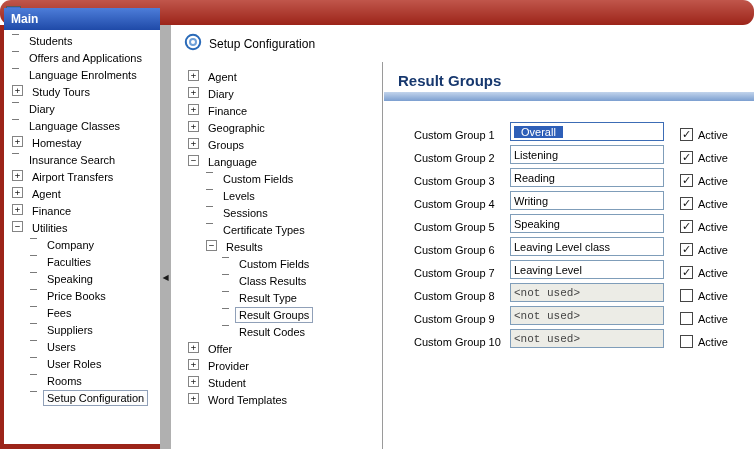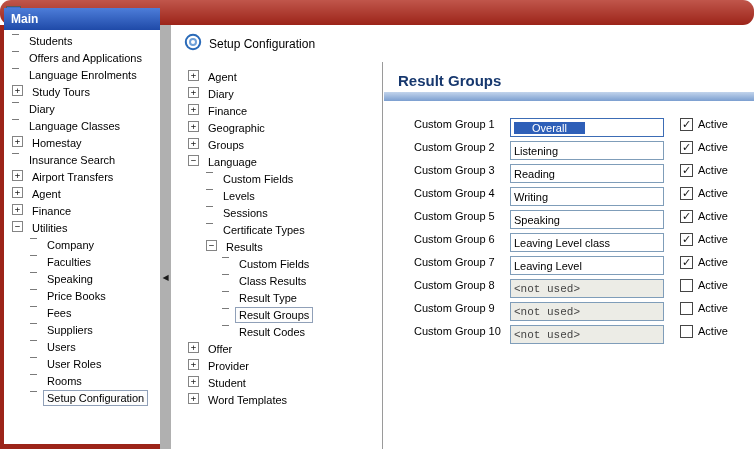--- a/index.html
+++ b/index.html
@@ -42,27 +42,27 @@
   .content-header{position:absolute;left:0;top:0;height:37px;display:flex;align-items:center;gap:7px;padding-left:13px;}
   .cfg-title{font-size:12px;color:#000;}
   .config-tree{position:absolute;left:0;top:37px;bottom:0;width:212px;border-right:1px solid #9a9a9a;
     padding:8px 0 0 9px;box-sizing:border-box;overflow:hidden;}
 
   
   .form-panel{position:absolute;left:213px;top:37px;right:0;bottom:0;overflow:hidden;}
   .panel-title{margin:10px 0 3px 14px;font-size:15px;font-weight:bold;color:var(--panel-title-text,#17386e);}
   .band{height:9px;width:100%;background:linear-gradient(to bottom,var(--band-start,#c2d4ec),var(--band-end,#7c9fd0));}
   #form-rows{margin-top:17px;}
-  .frow{height:23px;display:flex;align-items:flex-start;padding-left:30px;font-size:11px;}
+  .frow{height:23px;display:flex;align-items:flex-end;padding-left:30px;font-size:11px;}
   .flabel{width:96px;flex:none;}
   .finput{width:154px;height:19px;border:1px solid var(--input-border,#7f9db9);box-sizing:border-box;display:flex;
     align-items:center;padding:0 3px;background:#fff;flex:none;overflow:hidden;}
   .finput.focused{border-color:#3c6cb5;}
   .finput.disabled{background:var(--disabled-bg,#ecece6);color:#444;font-family:Liberation Mono, monospace;}
-  .selected-text{background:var(--selection-highlight,#2e5fb8);color:#fff;padding:0 18px;}
+  .selected-text{background:var(--selection-highlight,#2e5fb8);color:#fff;padding:0 7px;}
   .cb{width:13px;height:13px;border:1px solid #454545;background:#fff;margin-left:16px;flex:none;display:flex;
     align-items:center;justify-content:center;font-size:11px;font-weight:bold;color:#101010;box-sizing:border-box;}
   .factive{margin-left:5px;}
 </style>
 </head>
 <body>
 
 <div id="screen">
 
   <div class="menubar">

